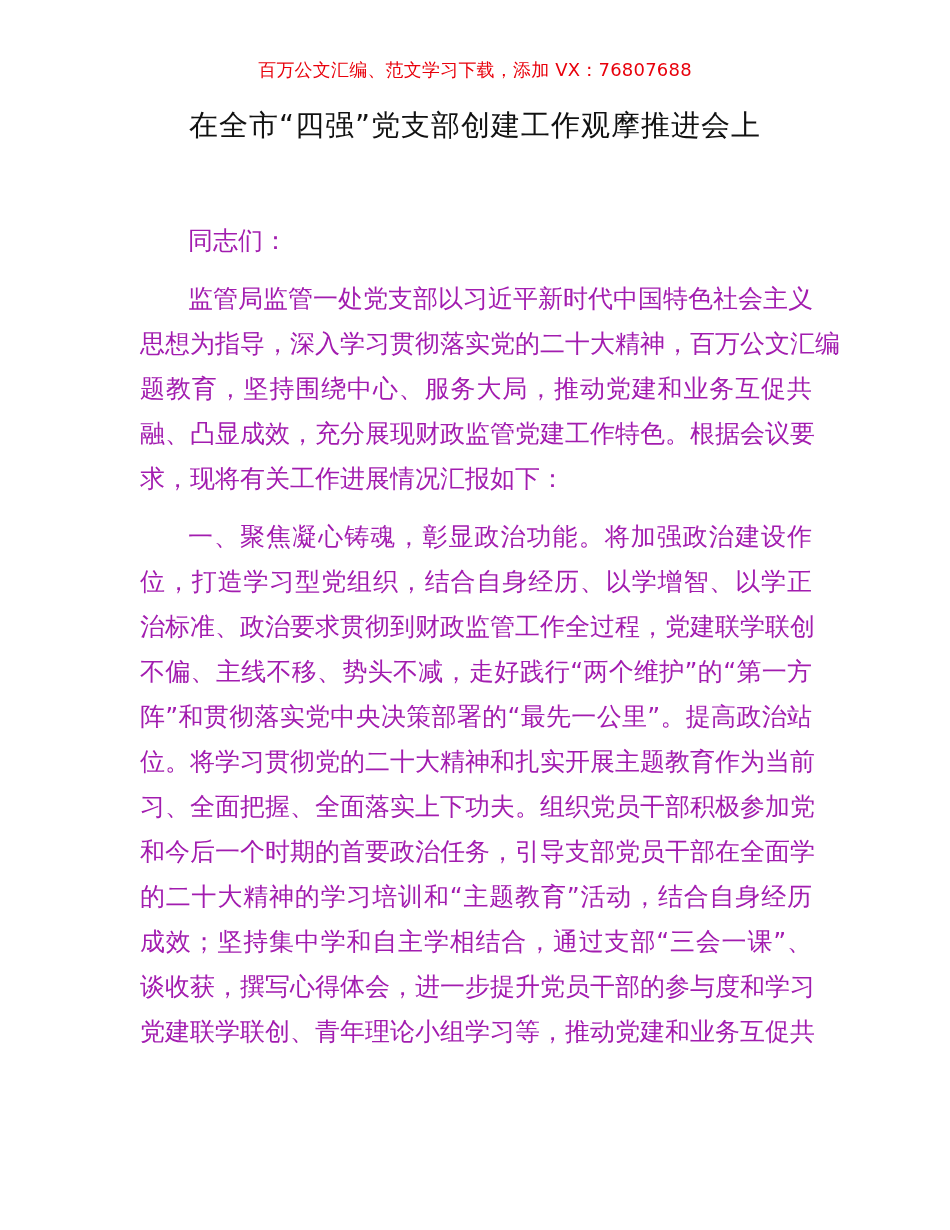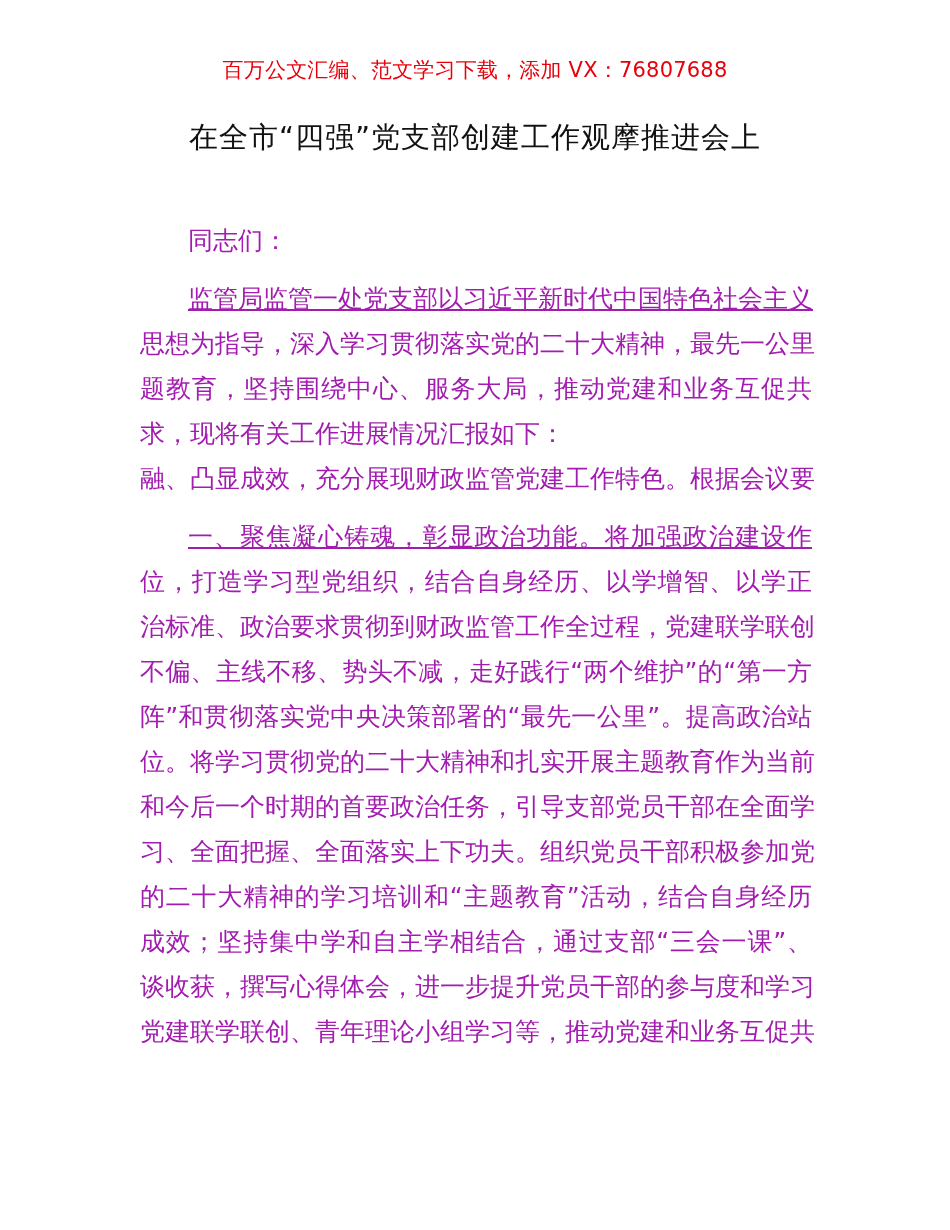--- a/index.html
+++ b/index.html
@@ -14,28 +14,28 @@
       overflow: hidden;
       font-family: "DejaVu Sans", "Liberation Sans", sans-serif;
       color: #000000;
     }
     .header-banner {
       position: absolute;
       top: 57px;
       left: 0;
       width: 950px;
       text-align: center;
-      font-size: 21px;
+      font-size: 18px;
       line-height: 26px;
       color: #e8000b;
       letter-spacing: 0.2px;
     }
     .doc-title {
       position: absolute;
-      top: 114px;
+      top: 102px;
       left: 140px;
       width: 670px;
       text-align: center;
       font-size: 29px;
       line-height: 46px;
       color: #111111;
       letter-spacing: 1px;
     }
     .doc-body {
       position: absolute;
@@ -59,50 +59,49 @@
       white-space: nowrap;
       text-align: justify;
       text-align-last: justify;
       height: 45px;
     }
     .line.last {
       text-align-last: left;
     }
     .line.first {
       padding-left: 48px;
-      text-decoration: underline;
     }
   </style>
 </head>
 <body>
 
 <div class="header-banner">百万公文汇编、范文学习下载，添加 VX：76807688</div>
 
 <div class="doc-title">
   <div>在全市“四强”党支部创建工作观摩推进会上</div>
 </div>
 
 <div class="doc-body">
   <div class="salutation">同志们：</div>
 
   <div class="para">
     <span class="line first">监管局监管一处党支部以习近平新时代中国特色社会主义</span>
-    <span class="line">思想为指导，深入学习贯彻落实党的二十大精神，最先一公里</span>
+    <span class="line">思想为指导，深入学习贯彻落实党的二十大精神，百万公文汇编</span>
     <span class="line">题教育，坚持围绕中心、服务大局，推动党建和业务互促共</span>
+    <span class="line">融、凸显成效，充分展现财政监管党建工作特色。根据会议要</span>
     <span class="line last">求，现将有关工作进展情况汇报如下：</span>
-    <span class="line">融、凸显成效，充分展现财政监管党建工作特色。根据会议要</span>
   </div>
 
   <div class="para">
     <span class="line first">一、聚焦凝心铸魂，彰显政治功能。将加强政治建设作</span>
     <span class="line">位，打造学习型党组织，结合自身经历、以学增智、以学正</span>
     <span class="line">治标准、政治要求贯彻到财政监管工作全过程，党建联学联创</span>
     <span class="line">不偏、主线不移、势头不减，走好践行“两个维护”的“第一方</span>
     <span class="line">阵”和贯彻落实党中央决策部署的“最先一公里”。提高政治站</span>
     <span class="line">位。将学习贯彻党的二十大精神和扎实开展主题教育作为当前</span>
+    <span class="line">习、全面把握、全面落实上下功夫。组织党员干部积极参加党</span>
     <span class="line">和今后一个时期的首要政治任务，引导支部党员干部在全面学</span>
-    <span class="line">习、全面把握、全面落实上下功夫。组织党员干部积极参加党</span>
     <span class="line">的二十大精神的学习培训和“主题教育”活动，结合自身经历</span>
     <span class="line">成效；坚持集中学和自主学相结合，通过支部“三会一课”、</span>
     <span class="line">谈收获，撰写心得体会，进一步提升党员干部的参与度和学习</span>
     <span class="line">党建联学联创、青年理论小组学习等，推动党建和业务互促共</span>
   </div>
 </div>
 
 </body></html>

